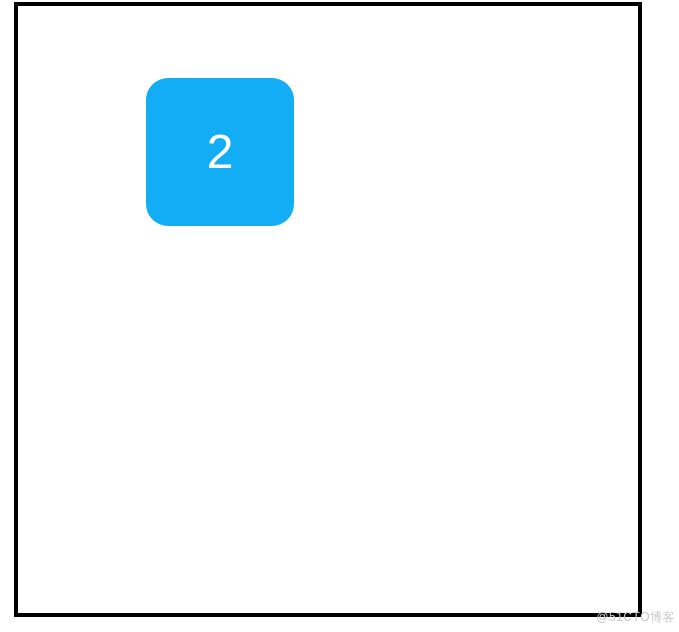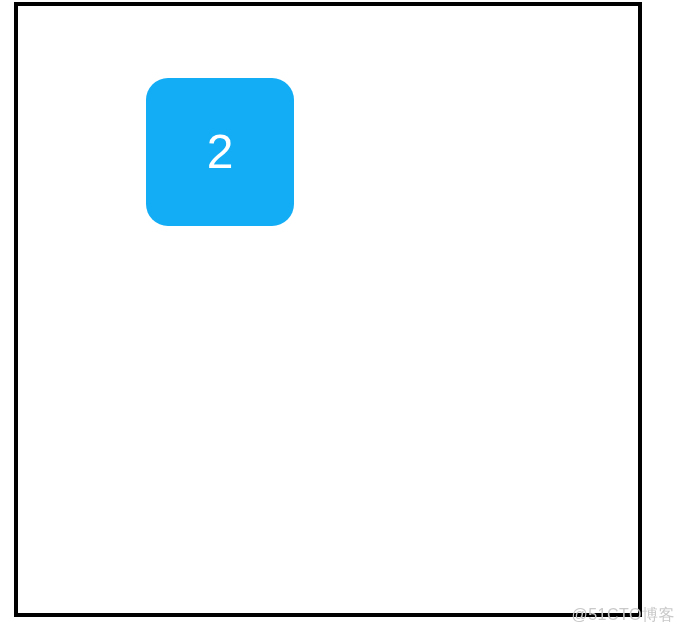--- a/index.html
+++ b/index.html
@@ -38,21 +38,21 @@
     .blue-tile-number {
       color: #ffffff;
       font-size: 48px;
       font-weight: 400;
       line-height: 1;
     }
     .watermark {
       position: absolute;
       right: 4px;
       bottom: 6px;
-      font-size: 16px;
+      font-size: 12px;
       color: #c9c9c9;
       letter-spacing: 0.5px;
       text-align: center;
     }
   </style>
 </head>
 <body>
 
 <div class="outer-frame">
   <div class="blue-tile">

